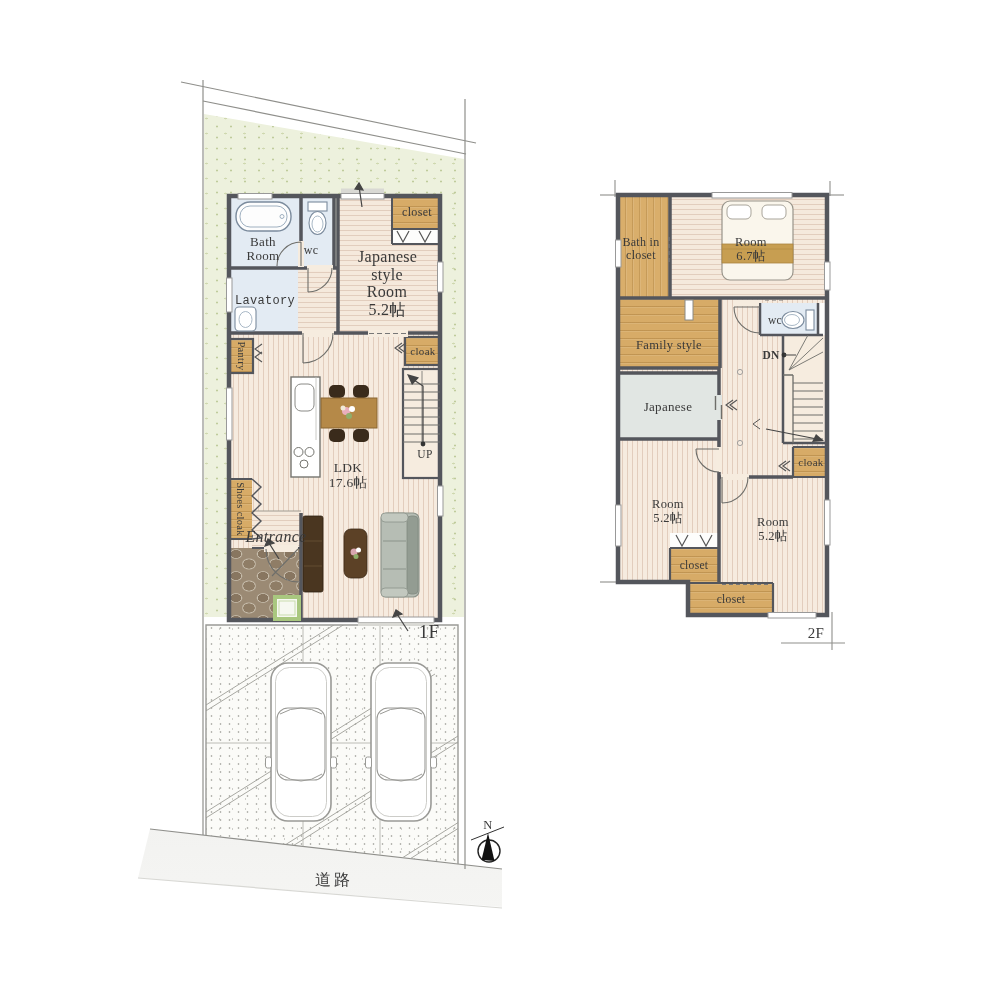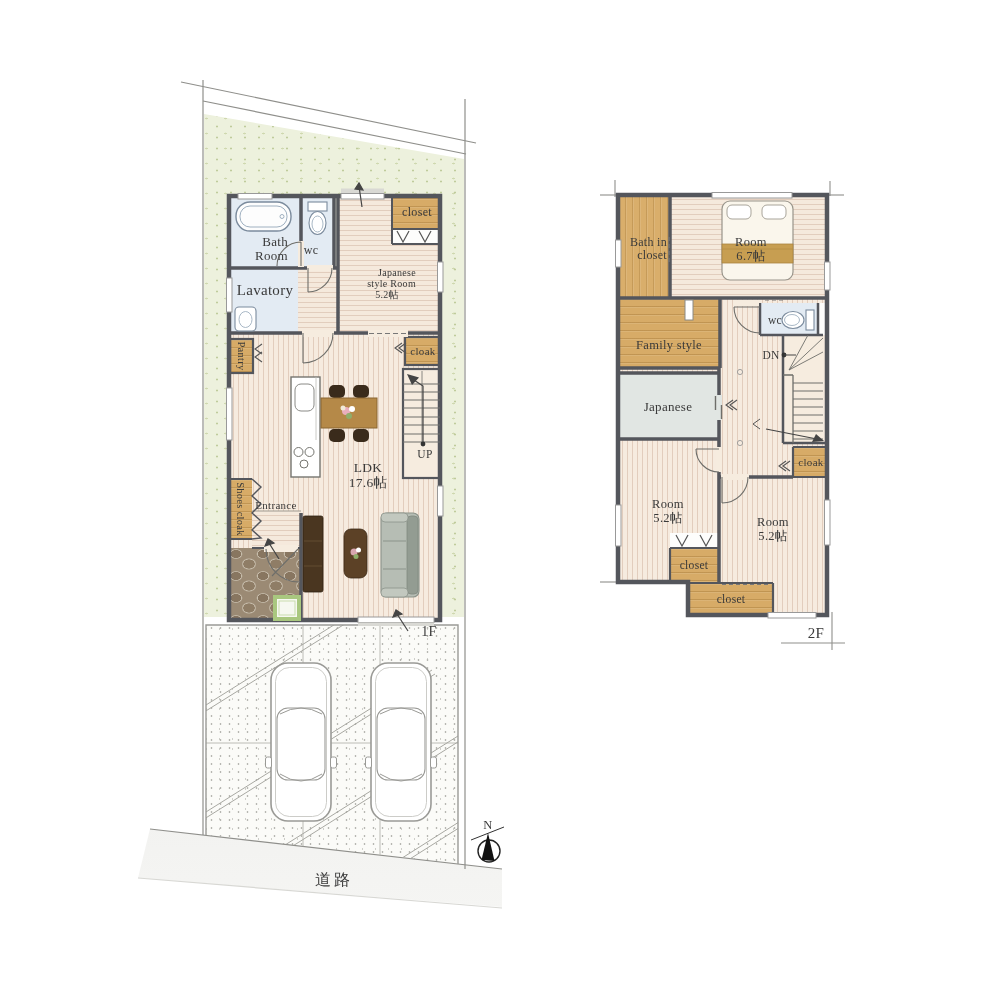--- a/index.html
+++ b/index.html
@@ -24,21 +24,21 @@
      radial-gradient(#cfd8af 1px,rgba(0,0,0,0) 1.4px);
      background-size:14px 11px,19px 15px;background-position:0 0,7px 6px;}
   .park{background-color:#fbfbf8;background-image:
      radial-gradient(#b7b7b2 .9px,rgba(0,0,0,0) 1.2px),
      radial-gradient(#cfcfca .8px,rgba(0,0,0,0) 1.1px);
      background-size:9px 8px,13px 10px;background-position:0 0,5px 4px;}
   .road{background:linear-gradient(180deg,#e2e2e0 0%,#e9e9e7 55%,#f8f8f6 100%);}
   
   .lbl{position:absolute;transform:translate(-50%,-50%);color:#3a3a3a;text-align:center;
        white-space:nowrap;line-height:1.1;z-index:30;letter-spacing:.3px;}
-  .wrap{white-space:normal;text-align:right;}
+  .wrap{white-space:normal;}
   .vert{transform:translate(-50%,-50%) rotate(90deg);}
   .lbl .ln{display:block;}
   svg{position:absolute;left:0;top:0;z-index:20;pointer-events:none;}
 </style>
 </head>
 <body>
 
 <div id="canvas">
 
   <div class="abs lot" style="left:0;top:0;width:1000px;height:1000px;clip-path:polygon(204px 114px,464px 159px,464px 617px,204px 617px);"></div>
@@ -333,46 +333,46 @@
     <g>
       <line x1="471" y1="840" x2="504" y2="827" stroke="#333" stroke-width="1"></line>
       <circle cx="489" cy="851" r="11" fill="#fff" stroke="#222" stroke-width="1.4"></circle>
       <path d="M488,833 L494.5,861 L481.5,860 Z" fill="#111"></path>
     </g>
   </svg>
 
   <div class="lbl wrap" style="left:263px;top:249px;width:50px;font-size:13px;">Bath Room</div>
   <div class="lbl" style="left:311px;top:251px;font-size:12px;">wc</div>
   <div class="lbl" style="left:417px;top:213px;font-size:12px;">closet</div>
-  <div class="lbl" style="left:387px;top:283px;font-size:10px;">
+  <div class="lbl" style="left:387px;top:283px;font-size:16px;">
     <span class="ln wrap" style="display:block;width:58px;white-space:normal;">Japanese style Room</span>
     <span class="ln">5.2帖</span>
   </div>
-  <div class="lbl" style="left:265px;top:290px;font-size:15px;">Lavatory</div>
+  <div class="lbl" style="left:265px;top:302px;font-size:12px;font-family:Liberation Mono, monospace;">Lavatory</div>
   <div class="lbl vert" style="left:241px;top:356px;font-size:10.5px;">Pantry</div>
   <div class="lbl" style="left:423px;top:351px;font-size:11px;">cloak</div>
   <div class="lbl" style="left:425px;top:454px;font-size:11.5px;">UP</div>
-  <div class="lbl" style="left:368px;top:476px;font-size:13.5px;">
+  <div class="lbl" style="left:348px;top:476px;font-size:13.5px;">
     <span class="ln">LDK</span>
     <span class="ln">17.6帖</span>
   </div>
   <div class="lbl vert" style="left:240px;top:509px;font-size:10.5px;">Shoes cloak</div>
-  <div class="lbl" style="left:276px;top:505px;font-size:11px;">Entrance</div>
-  <div class="lbl" style="left:429px;top:632px;font-size:14px;">1F</div>
+  <div class="lbl" style="left:276px;top:537px;font-size:16px;font-style:italic;">Entrance</div>
+  <div class="lbl" style="left:429px;top:632px;font-size:19px;">1F</div>
   <div class="lbl" style="left:334px;top:880px;font-size:16px;letter-spacing:3px;">道路</div>
   <div class="lbl" style="left:488px;top:826px;font-size:12.5px;">N</div>
 
   <div class="lbl wrap" style="left:641px;top:249px;width:52px;font-size:12px;">Bath in closet</div>
   <div class="lbl" style="left:751px;top:250px;font-size:12.5px;">
     <span class="ln">Room</span>
     <span class="ln">6.7帖</span>
   </div>
   <div class="lbl" style="left:669px;top:346px;font-size:12.5px;">Family style</div>
   <div class="lbl" style="left:775px;top:320px;font-size:11.5px;">wc</div>
-  <div class="lbl" style="left:771px;top:355px;font-size:11.5px;">DN</div>
+  <div class="lbl" style="left:771px;top:355px;font-size:11.5px;font-weight:bold;">DN</div>
   <div class="lbl" style="left:668px;top:407px;font-size:13px;">Japanese</div>
   <div class="lbl" style="left:811px;top:462px;font-size:11px;">cloak</div>
   <div class="lbl" style="left:668px;top:512px;font-size:12.5px;">
     <span class="ln">Room</span>
     <span class="ln">5.2帖</span>
   </div>
   <div class="lbl" style="left:773px;top:530px;font-size:12.5px;">
     <span class="ln">Room</span>
     <span class="ln">5.2帖</span>
   </div>

